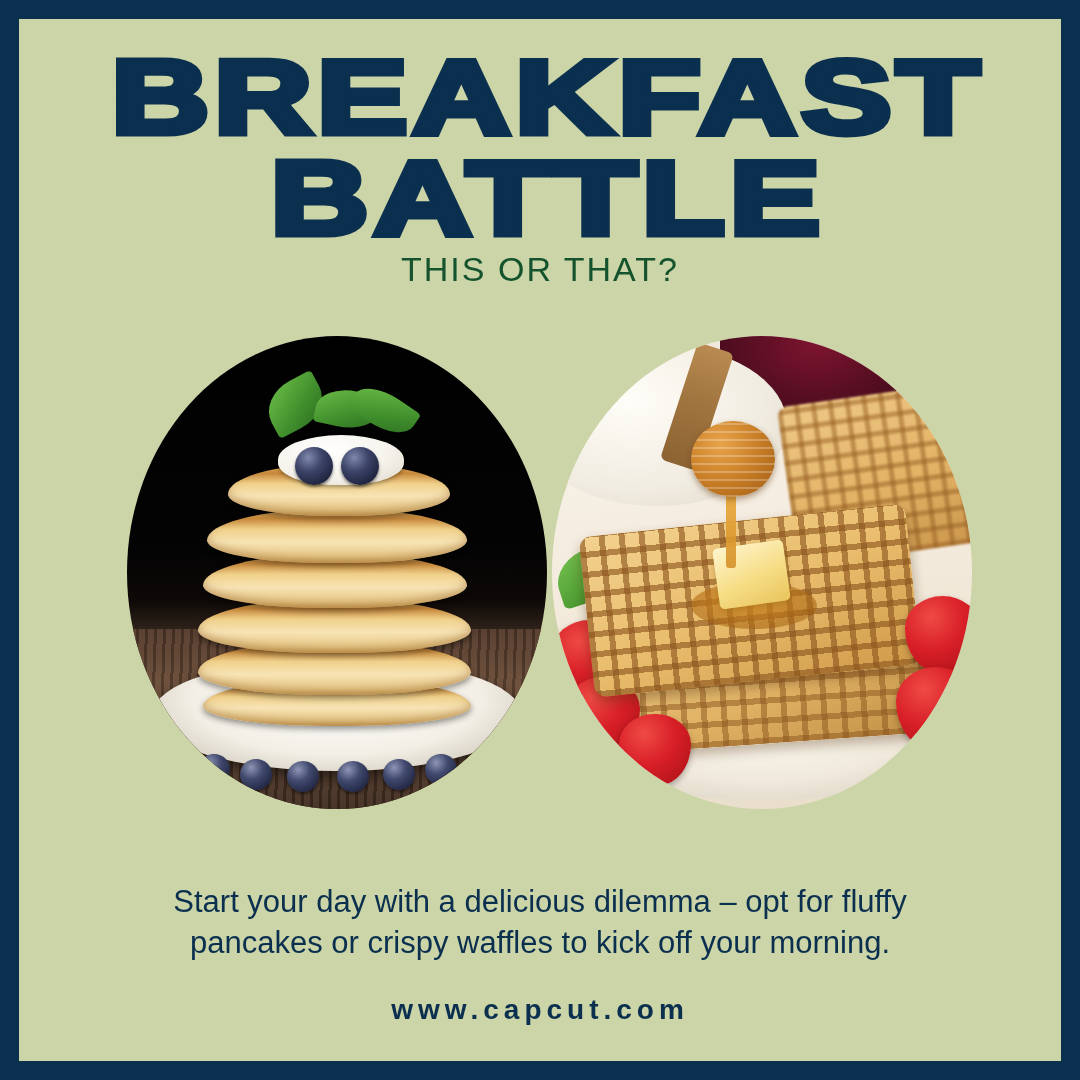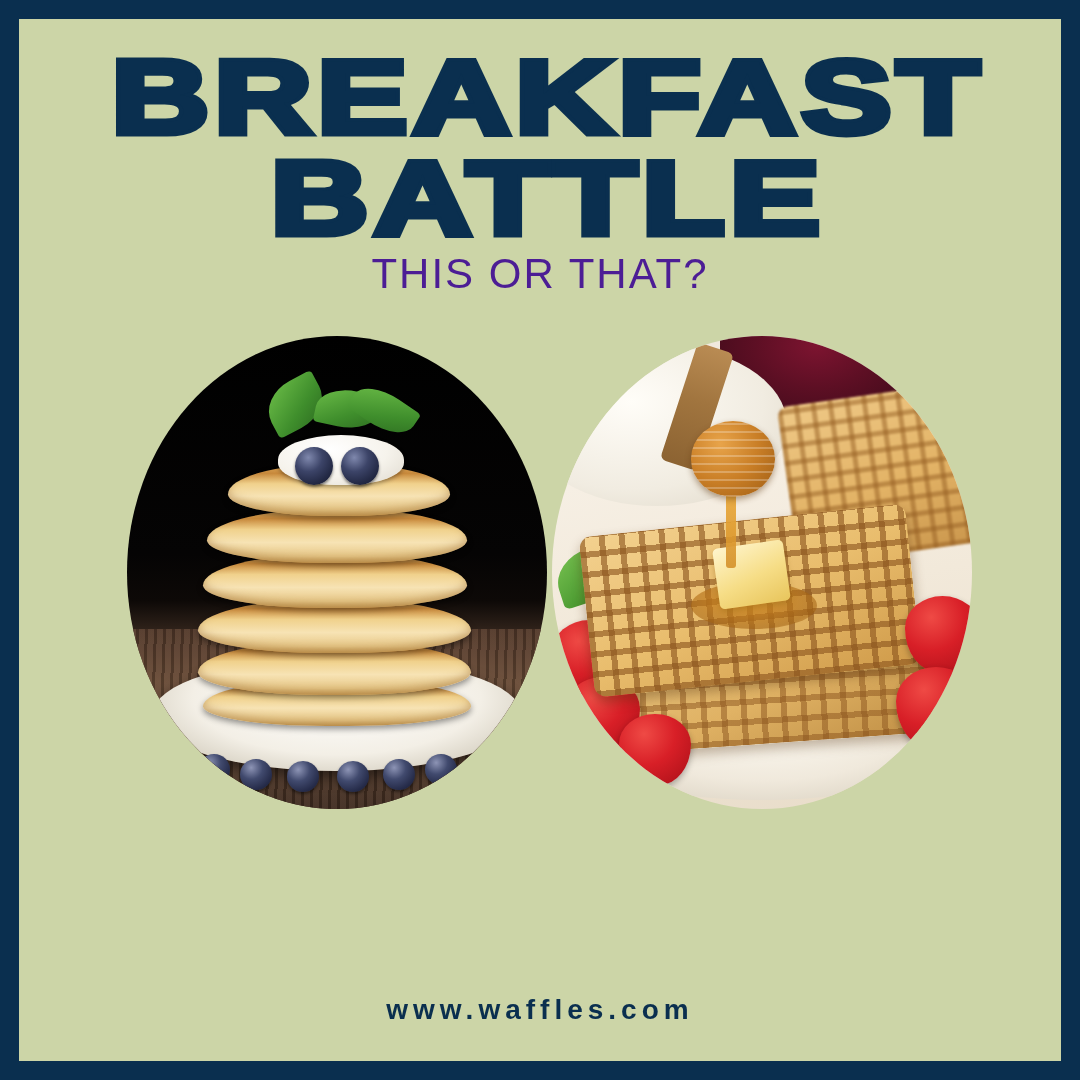--- a/index.html
+++ b/index.html
@@ -32,22 +32,22 @@
   .headline .l1{
     display:block;font-size:104px;letter-spacing:4px;
     transform:scaleX(1.30);transform-origin:50% 50%;
   }
   .headline .l2{
     display:block;font-size:104px;letter-spacing:4px;margin-top:12px;
     transform:scaleX(1.30);transform-origin:50% 50%;
   }
   .subtitle{
     position:absolute;left:0;right:0;top:231px;
-    text-align:center;color:#4c1d95;
-    font-size:42px;font-weight:400;letter-spacing:2.0px;
+    text-align:center;color:#14532d;
+    font-size:34px;font-weight:400;letter-spacing:2.0px;
     font-family:"Liberation Sans",sans-serif;
   }
 
   
   .photo{
     position:absolute;border-radius:50%;overflow:hidden;
   }
   .photo .scene{position:absolute;inset:0;}
 
   #photo-pancakes{left:108px;top:317px;width:420px;height:473px;}
@@ -237,16 +237,17 @@
         <div class="straw s5"></div>
         <div class="wf-syrup"></div>
         <div class="wf-butter"></div>
         <div class="wf-drip"></div>
         <div class="wf-dipper"></div>
         <div class="wf-dipball"></div>
       </div>
     </div>
 
 
-    <div class="website">www.waffles.com</div>
+    <div class="description">Start your day with a delicious dilemma – opt for fluffy pancakes or crispy waffles to kick off your morning.</div>
+    <div class="website">www.capcut.com</div>
 
   </div>
 </div>
 
 </body></html>

